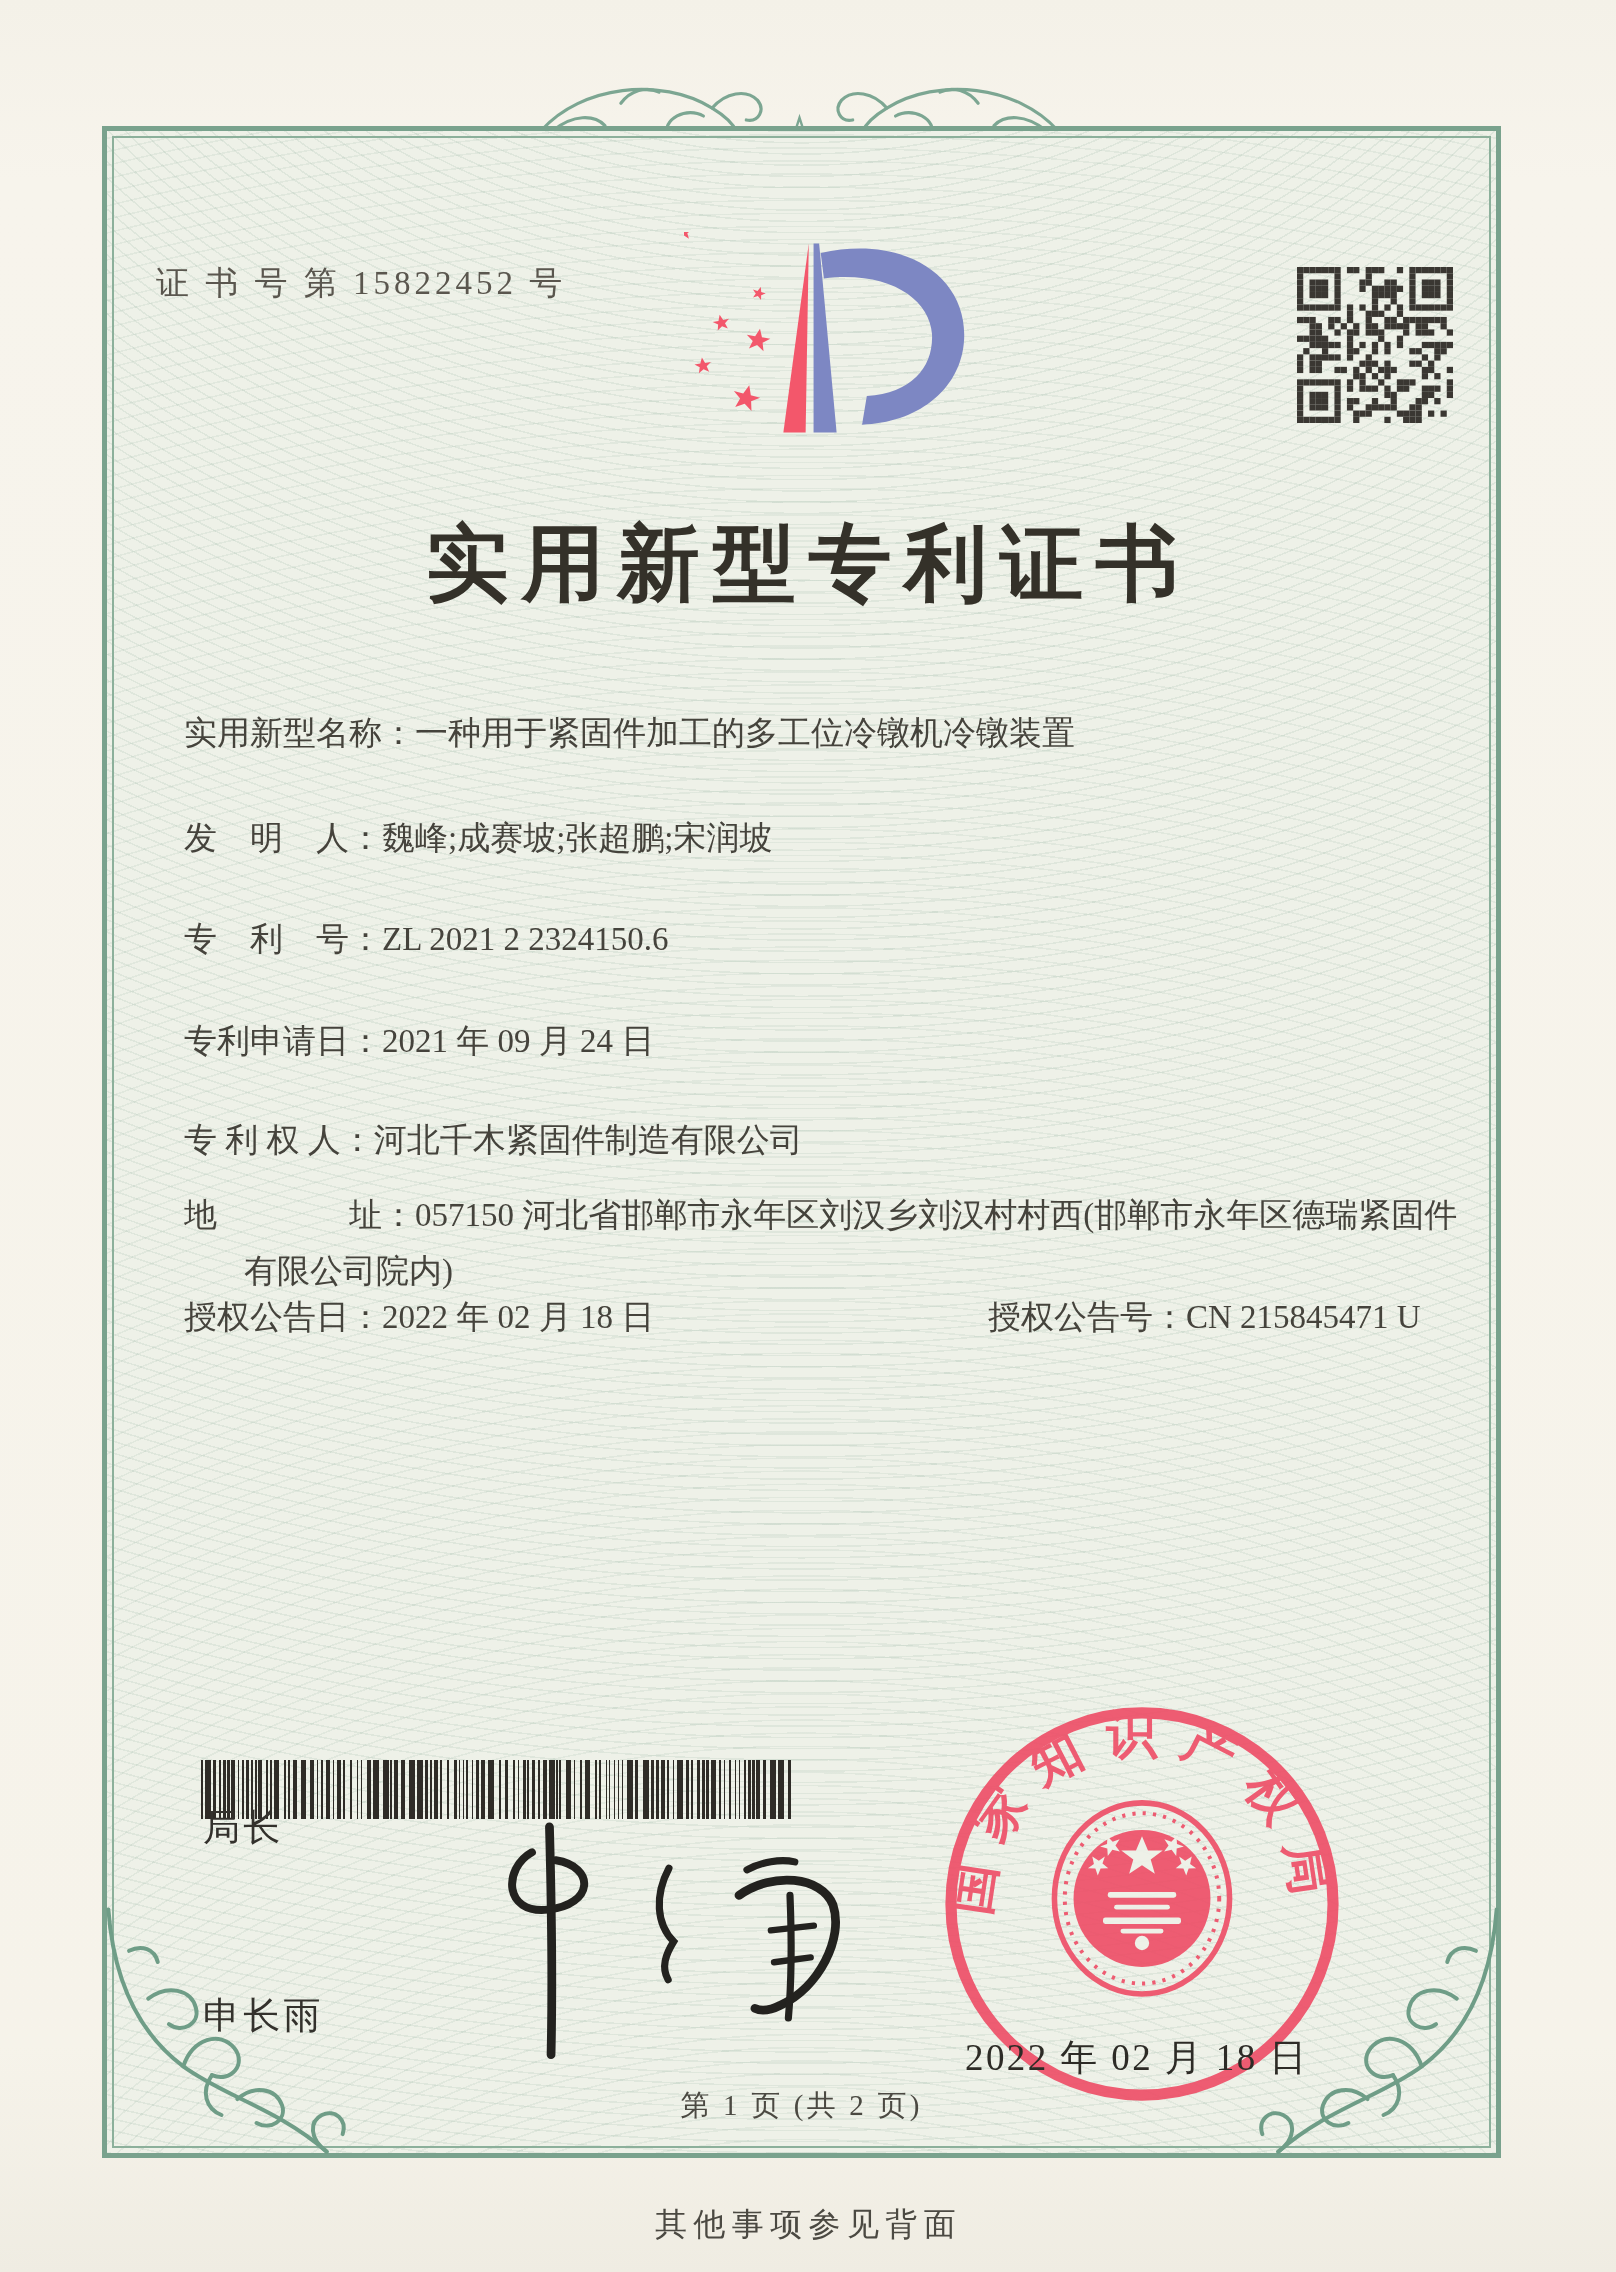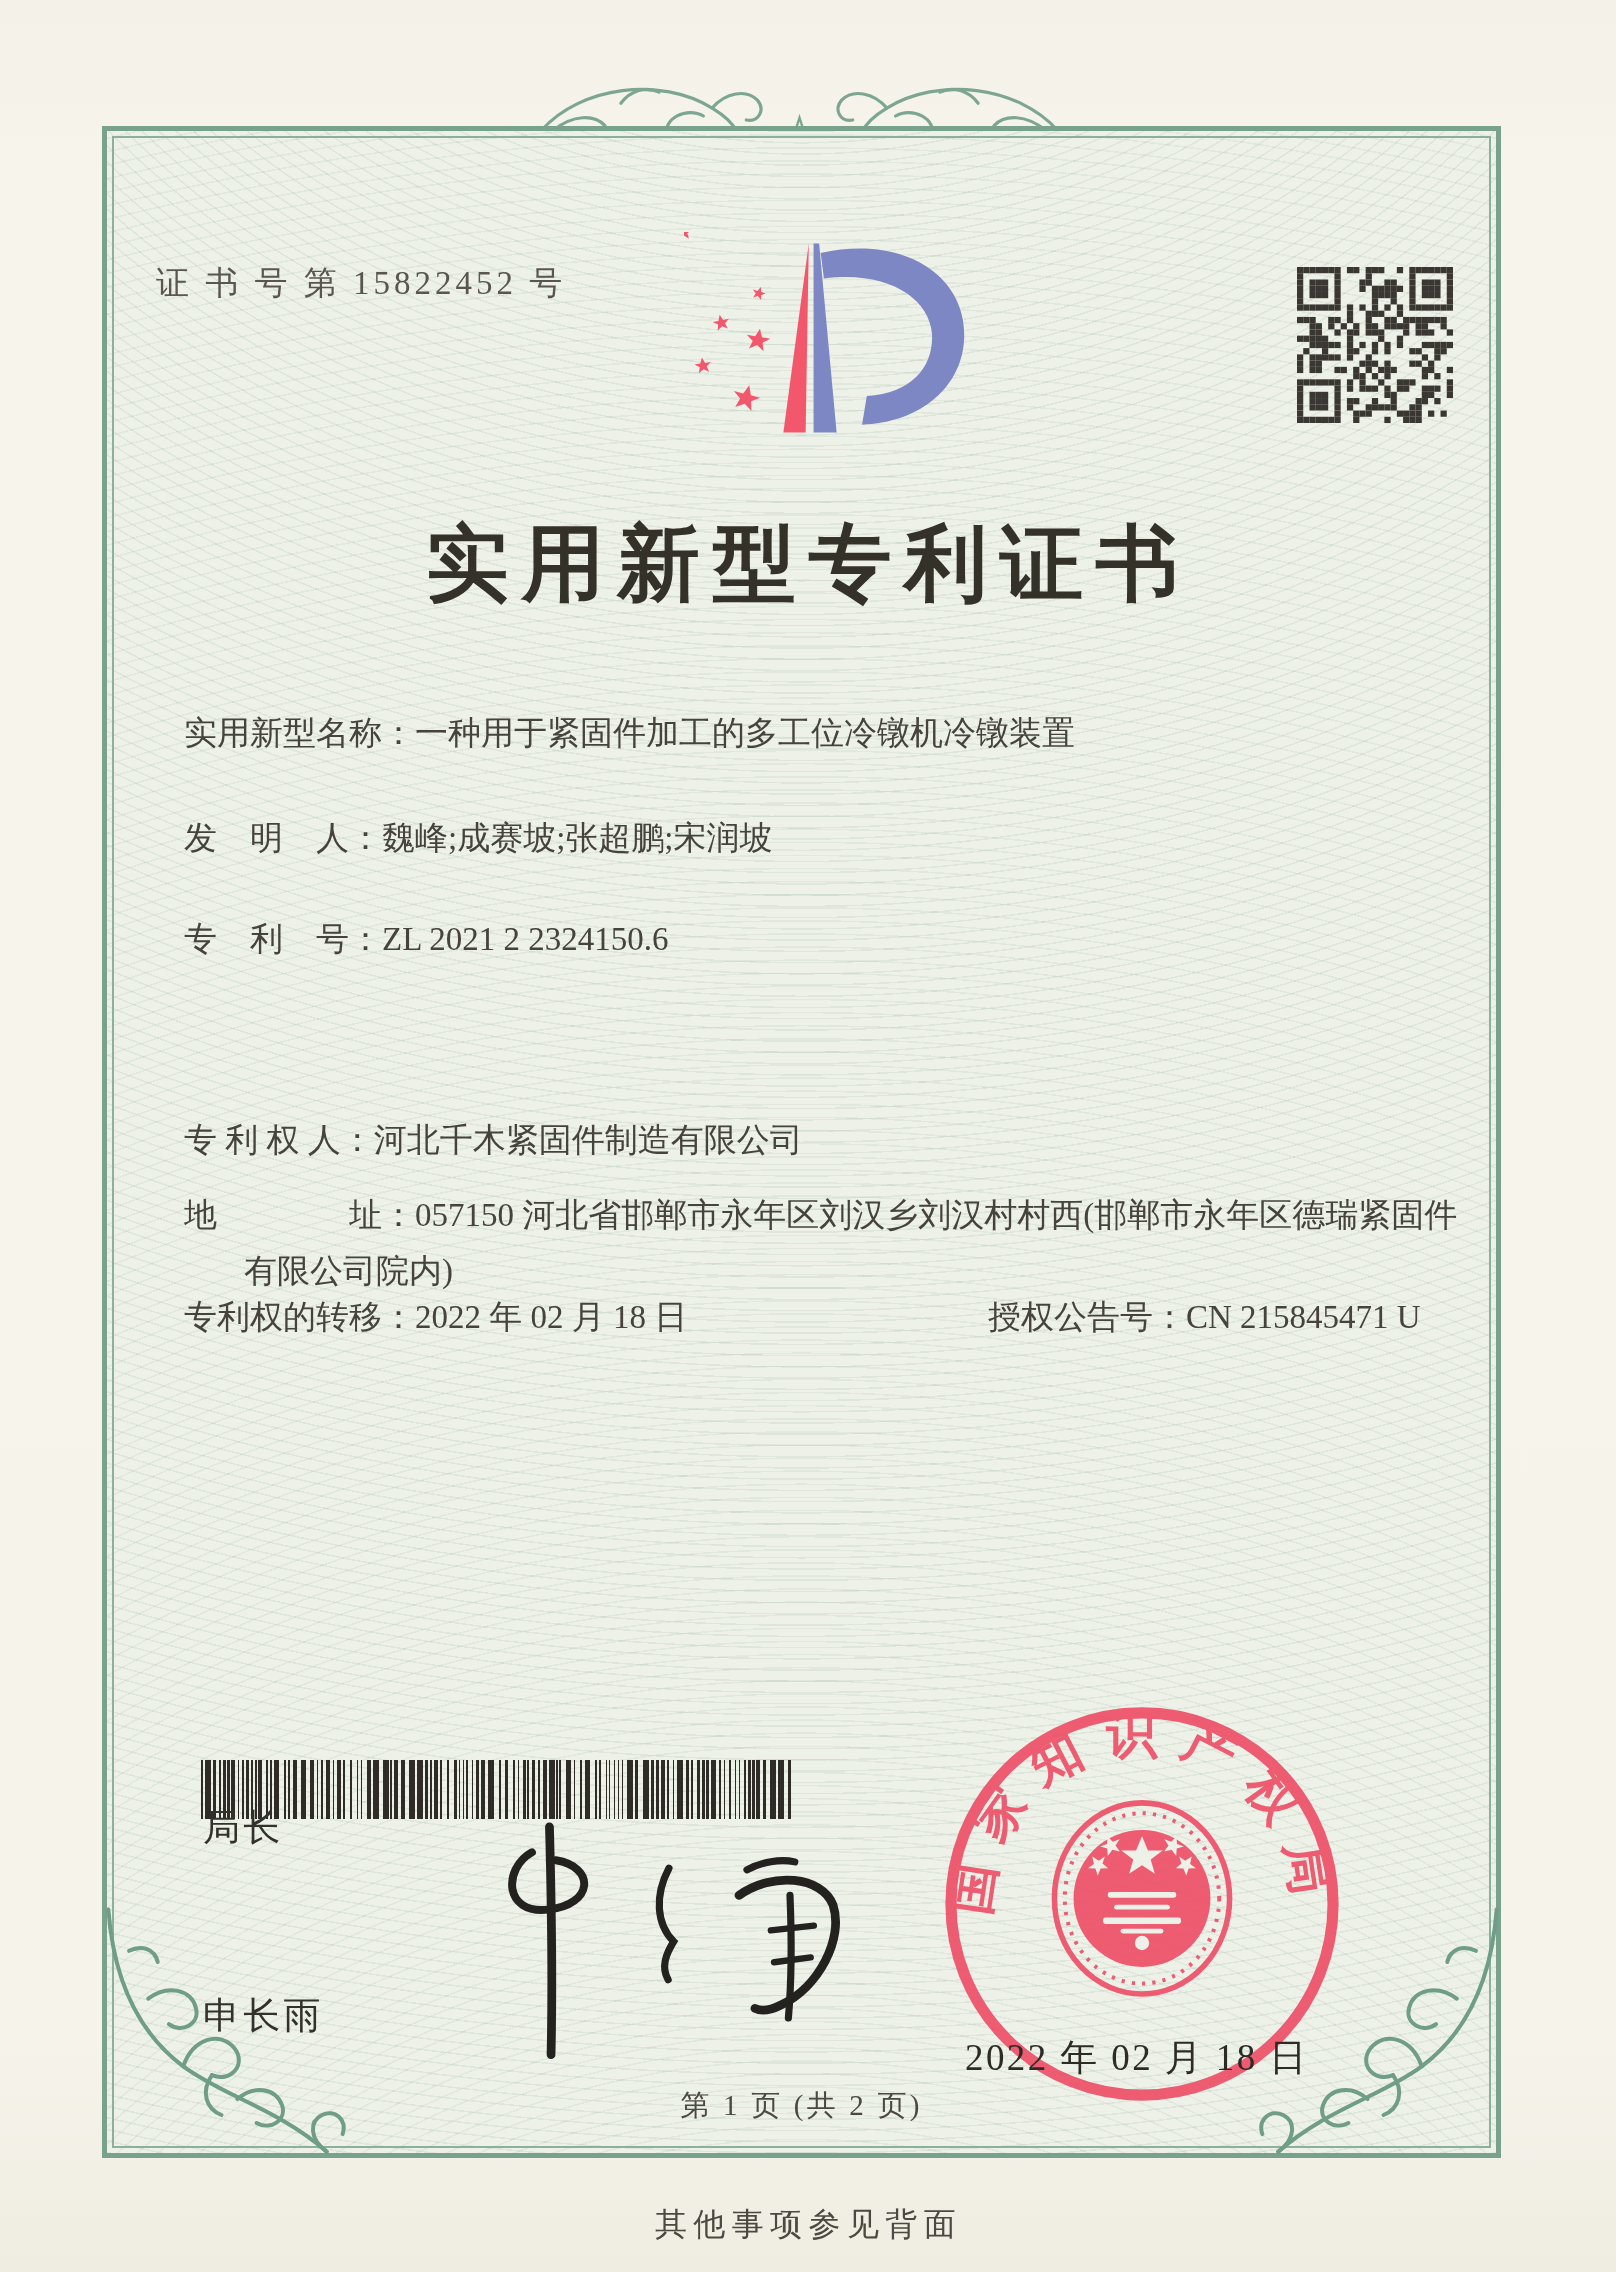--- a/index.html
+++ b/index.html
@@ -430,28 +430,31 @@
 
   <div class="field" style="top:711px">
     <span class="lbl">实用新型名称：</span><span class="val">一种用于紧固件加工的多工位冷镦机冷镦装置</span>
   </div>
   <div class="field" style="top:816px">
     <span class="lbl">发　明　人：</span><span class="val">魏峰;成赛坡;张超鹏;宋润坡</span>
   </div>
   <div class="field" style="top:917px">
     <span class="lbl">专　利　号：</span><span class="val">ZL 2021 2 2324150.6</span>
   </div>
+  <div class="field" style="top:1019px">
+    <span class="lbl">专利申请日：</span><span class="val">2021 年 09 月 24 日</span>
+  </div>
   <div class="field" style="top:1118px">
     <span class="lbl">专 利 权 人：</span><span class="val">河北千木紧固件制造有限公司</span>
   </div>
   <div class="field addr" style="top:1187px">
     <span class="lbl">地　　　　址：</span><span class="val">057150 河北省邯郸市永年区刘汉乡刘汉村村西(邯郸市永年区德瑞紧固件有限公司院内)</span>
   </div>
   <div class="field" style="top:1295px">
-    <span class="lbl">专利权的转移：</span><span class="val">2022 年 02 月 18 日</span>
+    <span class="lbl">授权公告日：</span><span class="val">2022 年 02 月 18 日</span>
     <span class="grant2">
       <span class="lbl">授权公告号：</span><span class="val">CN 215845471 U</span>
     </span>
   </div>
 
   <div class="paras">
   </div>
 
   <div class="barcode" id="barcode"><i style="width: 1.6px; margin-right: 2.4px;"></i><i style="width: 5.6px; margin-right: 2.4px;"></i><i style="width: 3.2px; margin-right: 3.2px;"></i><i style="width: 1.6px; margin-right: 1.6px;"></i><i style="width: 3.2px; margin-right: 1.6px;"></i><i style="width: 2.4px; margin-right: 1.6px;"></i><i style="width: 4px; margin-right: 2.4px;"></i><i style="width: 1.6px; margin-right: 2.4px;"></i><i style="width: 2.4px; margin-right: 2.4px;"></i><i style="width: 2.4px; margin-right: 2.4px;"></i><i style="width: 1.6px; margin-right: 2.4px;"></i><i style="width: 1.6px; margin-right: 1.6px;"></i><i style="width: 4px; margin-right: 3.2px;"></i><i style="width: 2.4px; margin-right: 1.6px;"></i><i style="width: 2.4px; margin-right: 1.6px;"></i><i style="width: 5.6px; margin-right: 4.8px;"></i><i style="width: 1.6px; margin-right: 2.4px;"></i><i style="width: 1.6px; margin-right: 3.2px;"></i><i style="width: 4px; margin-right: 4px;"></i><i style="width: 5.6px; margin-right: 3.2px;"></i><i style="width: 4px; margin-right: 3.2px;"></i><i style="width: 1.6px; margin-right: 2.4px;"></i><i style="width: 2.4px; margin-right: 3.2px;"></i><i style="width: 4px; margin-right: 2.4px;"></i><i style="width: 1.6px; margin-right: 2.4px;"></i><i style="width: 4px; margin-right: 2.4px;"></i><i style="width: 2.4px; margin-right: 4.8px;"></i><i style="width: 1.6px; margin-right: 4.8px;"></i><i style="width: 1.6px; margin-right: 2.4px;"></i><i style="width: 1.6px; margin-right: 4.8px;"></i><i style="width: 4px; margin-right: 2.4px;"></i><i style="width: 5.6px; margin-right: 4px;"></i><i style="width: 5.6px; margin-right: 1.6px;"></i><i style="width: 1.6px; margin-right: 2.4px;"></i><i style="width: 4px; margin-right: 2.4px;"></i><i style="width: 4px; margin-right: 4.8px;"></i><i style="width: 5.6px; margin-right: 2.4px;"></i><i style="width: 5.6px; margin-right: 2.4px;"></i><i style="width: 2.4px; margin-right: 2.4px;"></i><i style="width: 2.4px; margin-right: 1.6px;"></i><i style="width: 4px; margin-right: 2.4px;"></i><i style="width: 1.6px; margin-right: 4.8px;"></i><i style="width: 2.4px; margin-right: 4.8px;"></i><i style="width: 3.2px; margin-right: 1.6px;"></i><i style="width: 1.6px; margin-right: 2.4px;"></i><i style="width: 1.6px; margin-right: 1.6px;"></i><i style="width: 1.6px; margin-right: 4px;"></i><i style="width: 1.6px; margin-right: 2.4px;"></i><i style="width: 3.2px; margin-right: 2.4px;"></i><i style="width: 4px; margin-right: 3.2px;"></i><i style="width: 5.6px; margin-right: 4.8px;"></i><i style="width: 2.4px; margin-right: 4px;"></i><i style="width: 3.2px; margin-right: 4.8px;"></i><i style="width: 2.4px; margin-right: 2.4px;"></i><i style="width: 1.6px; margin-right: 3.2px;"></i><i style="width: 3.2px; margin-right: 1.6px;"></i><i style="width: 1.6px; margin-right: 3.2px;"></i><i style="width: 2.4px; margin-right: 3.2px;"></i><i style="width: 2.4px; margin-right: 3.2px;"></i><i style="width: 3.2px; margin-right: 2.4px;"></i><i style="width: 5.6px; margin-right: 1.6px;"></i><i style="width: 1.6px; margin-right: 1.6px;"></i><i style="width: 1.6px; margin-right: 4.8px;"></i><i style="width: 5.6px; margin-right: 2.4px;"></i><i style="width: 1.6px; margin-right: 4.8px;"></i><i style="width: 1.6px; margin-right: 3.2px;"></i><i style="width: 5.6px; margin-right: 4.8px;"></i><i style="width: 1.6px; margin-right: 2.4px;"></i><i style="width: 1.6px; margin-right: 4.8px;"></i><i style="width: 1.6px; margin-right: 1.6px;"></i><i style="width: 1.6px; margin-right: 3.2px;"></i><i style="width: 1.6px; margin-right: 2.4px;"></i><i style="width: 1.6px; margin-right: 2.4px;"></i><i style="width: 1.6px; margin-right: 4px;"></i><i style="width: 5.6px; margin-right: 2.4px;"></i><i style="width: 3.2px; margin-right: 4.8px;"></i><i style="width: 5.6px; margin-right: 2.4px;"></i><i style="width: 2.4px; margin-right: 2.4px;"></i><i style="width: 3.2px; margin-right: 2.4px;"></i><i style="width: 3.2px; margin-right: 2.4px;"></i><i style="width: 2.4px; margin-right: 3.2px;"></i><i style="width: 1.6px; margin-right: 3.2px;"></i><i style="width: 5.6px; margin-right: 3.2px;"></i><i style="width: 2.4px; margin-right: 2.4px;"></i><i style="width: 2.4px; margin-right: 3.2px;"></i><i style="width: 3.2px; margin-right: 2.4px;"></i><i style="width: 2.4px; margin-right: 1.6px;"></i><i style="width: 2.4px; margin-right: 2.4px;"></i><i style="width: 5.6px; margin-right: 2.4px;"></i><i style="width: 2.4px; margin-right: 2.4px;"></i><i style="width: 1.6px; margin-right: 4px;"></i><i style="width: 1.6px; margin-right: 4px;"></i><i style="width: 1.6px; margin-right: 2.4px;"></i><i style="width: 1.6px; margin-right: 4px;"></i><i style="width: 1.6px; margin-right: 2.4px;"></i><i style="width: 2.4px; margin-right: 1.6px;"></i><i style="width: 2.4px; margin-right: 1.6px;"></i><i style="width: 4px; margin-right: 2.4px;"></i><i style="width: 3.2px; margin-right: 4px;"></i><i style="width: 5.6px; margin-right: 2.4px;"></i><i style="width: 5.6px; margin-right: 4.8px;"></i><i style="width: 2.4px; margin-right: 1.6px;"></i></div>
 

